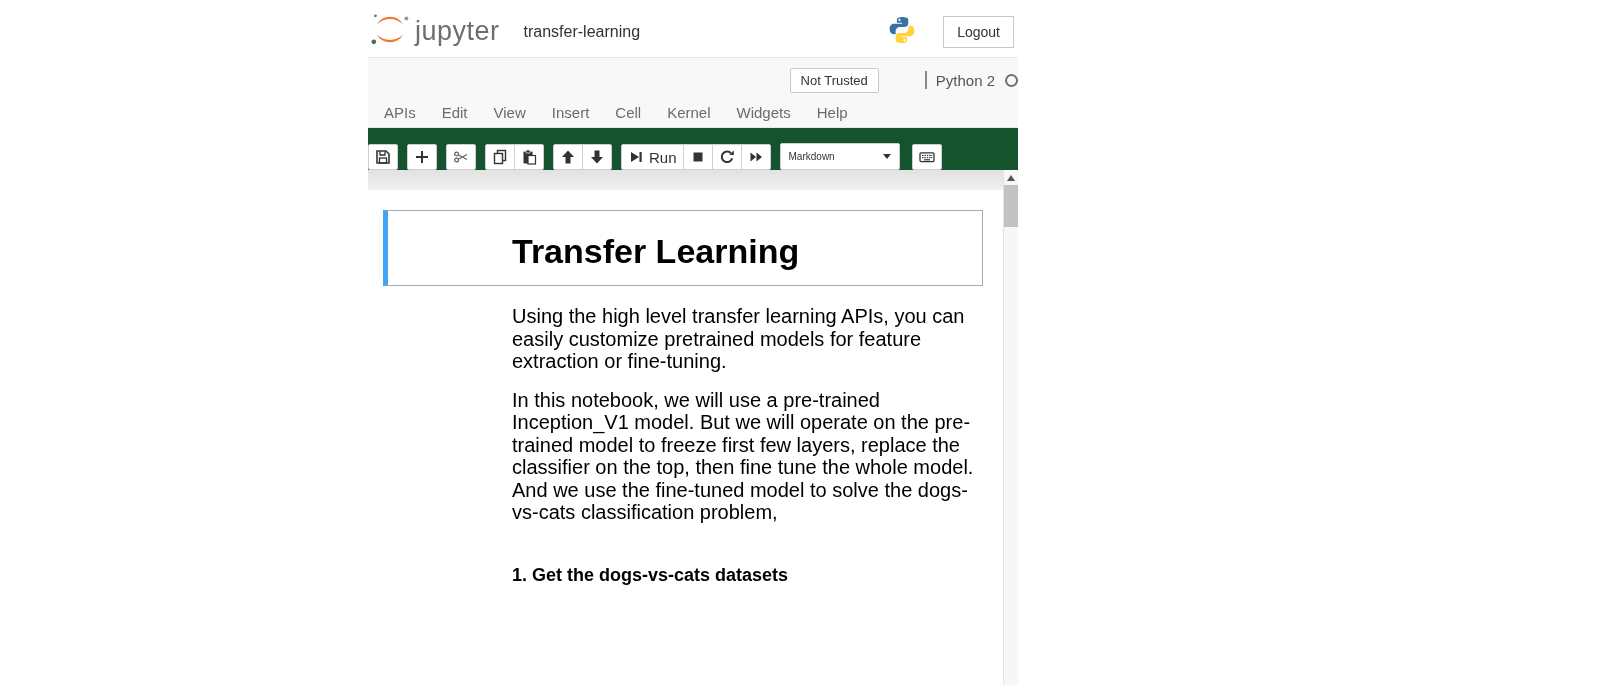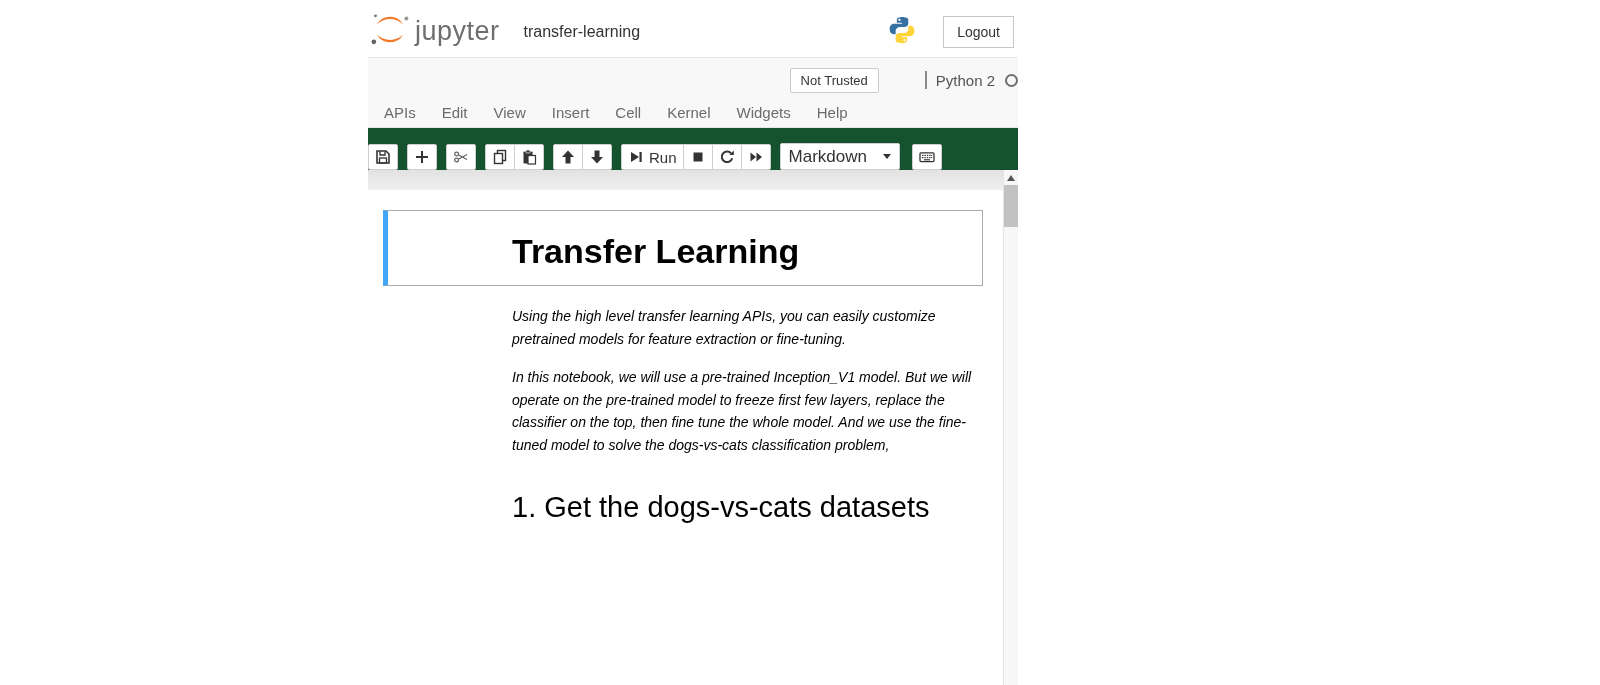--- a/index.html
+++ b/index.html
@@ -27,35 +27,35 @@
 
   
   .toolbar { height:42px; display:flex; align-items:flex-end; background:#14532d; padding-top:7px; }
   .btn-group { display:flex; margin-right:9px; }
   .tbtn { height:26px; min-width:30px; display:flex; align-items:center; justify-content:center; background:#fff; border:1px solid #cfcfcf; border-radius:2px; cursor:pointer; padding:0 6px; }
   .btn-group .tbtn + .tbtn { margin-left:-1px; border-radius:0; }
   .btn-group .tbtn:first-child { border-radius:2px 0 0 2px; }
   .btn-group .tbtn:last-child { border-radius:0 2px 2px 0; }
   .btn-group .tbtn:only-child { border-radius:2px; }
   .run-label { font-size:15px; color:#333; margin-left:5px; }
-  .cell-type-select { height:27px; width:120px; display:flex; align-items:center; justify-content:space-between; border:1px solid #cfcfcf; border-radius:2px; background:#fff; padding:0 8px; font-size:17px; color:#333; cursor:pointer; margin-right:12px; }
+  .cell-type-select { height:27px; width:120px; display:flex; align-items:center; justify-content:space-between; border:1px solid #cfcfcf; border-radius:2px; background:#fff; padding:0 8px; font-size:10px; color:#333; cursor:pointer; margin-right:12px; }
   .caret-down { width:0; height:0; border-left:4px solid transparent; border-right:4px solid transparent; border-top:5px solid #333; }
 
   
   .site { position:absolute; left:0; right:0; top:170px; bottom:0; display:flex; background:#fff; }
   .nb-scroll { flex:1; position:relative; background:#fff; overflow:hidden; }
   .top-strip { height:20px; background:linear-gradient(#e2e2e2,#efefef); }
 
   .cell.selected { margin:20px 0 0 15px; width:600px; border:1px solid #ababab; border-left:5px solid var(--accent,#42a5f5); background:#fff; padding:19px 10px 13px 124px; }
   .cell.selected h1 { font-size:34px; line-height:42px; font-weight:bold; color:#000; }
 
   .md { margin-left:144px; width:474px; color:#000; }
-  .md p  { font-size:14px; line-height:22.5px;font-style:italic; }
+  .md p  { font-size:20px; line-height:22.5px; }
   .md h2 { font-size:30px; line-height:34px; font-weight:bold; }
-  .md h3 { font-size:29px; line-height:27px; font-weight:normal; }
+  .md h3 { font-size:18px; line-height:27px; font-weight:bold; }
   .mt-p1 { margin-top:19px; }
   .mt-p2 { margin-top:16px; }
   .mt-h2 { margin-top:46px; }
   .mt-h3 { margin-top:38px; }
   .mt-p3 { margin-top:36px; }
 
   
   .scrollbar { width:15px; background:#f7f7f7; border-left:1px solid #e3e3e3; display:flex; flex-direction:column; }
   .sb-arrow { height:15px; display:flex; align-items:center; justify-content:center; cursor:pointer; }
   .tri-up { width:0; height:0; border-left:4px solid transparent; border-right:4px solid transparent; border-bottom:6px solid #555; }

